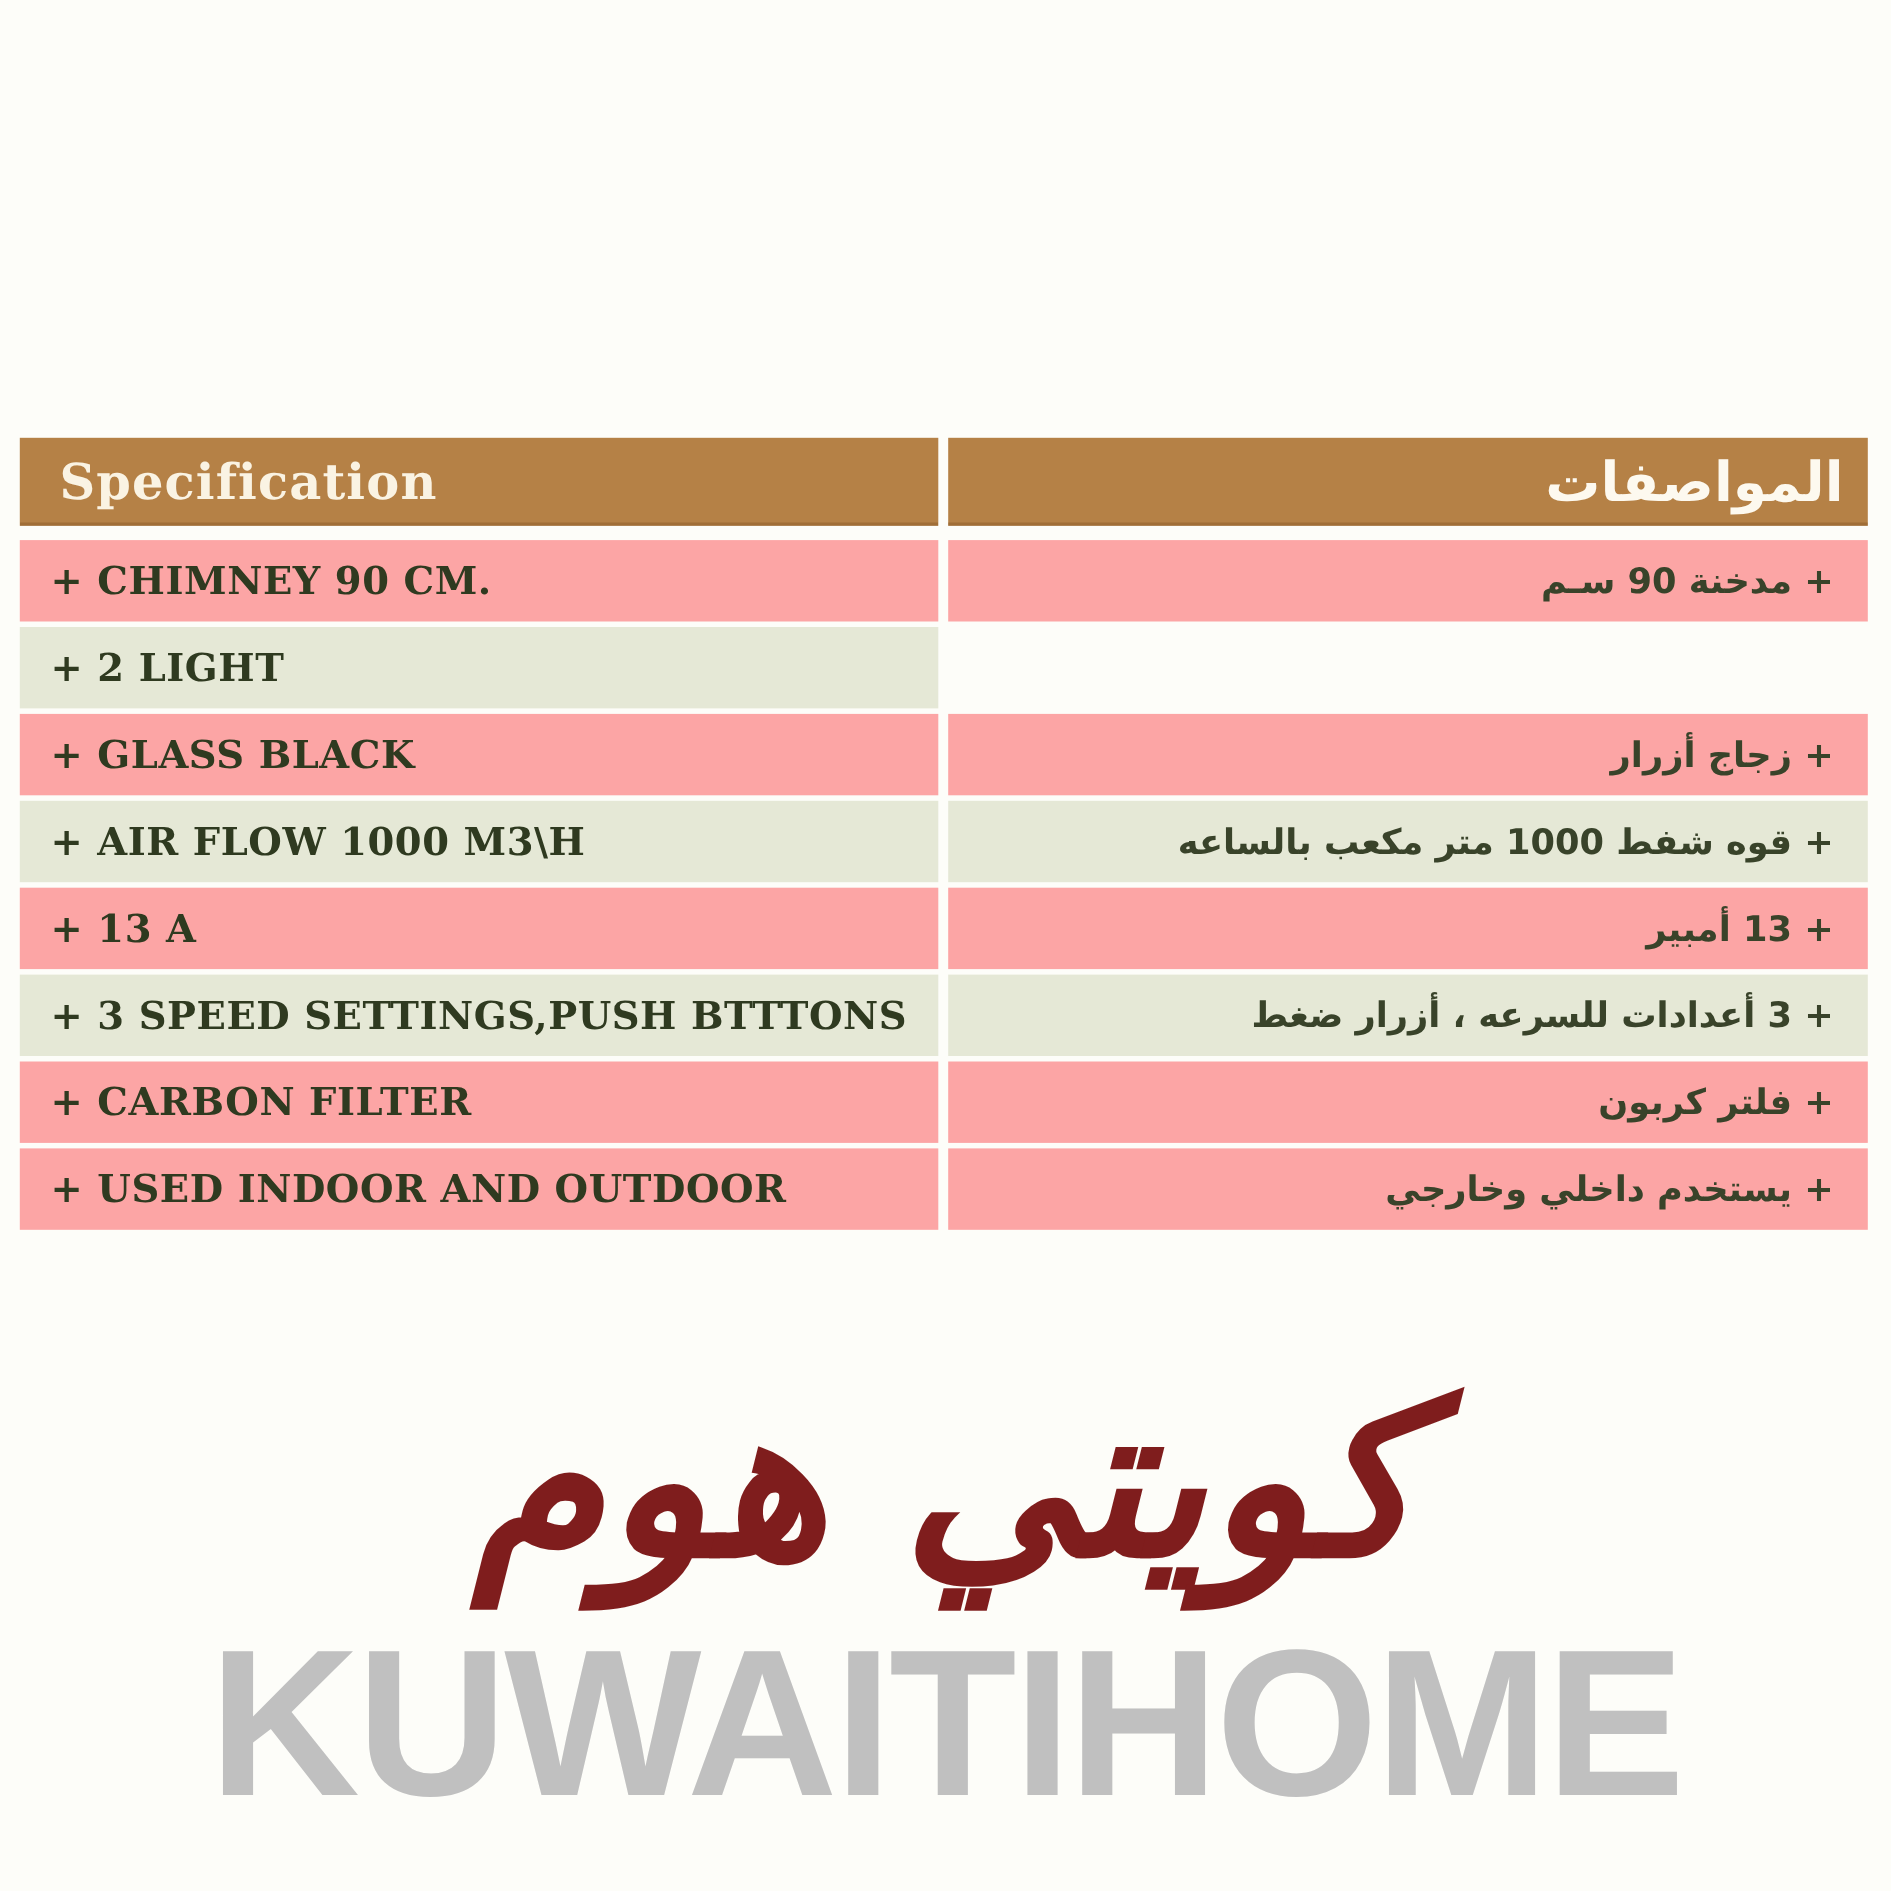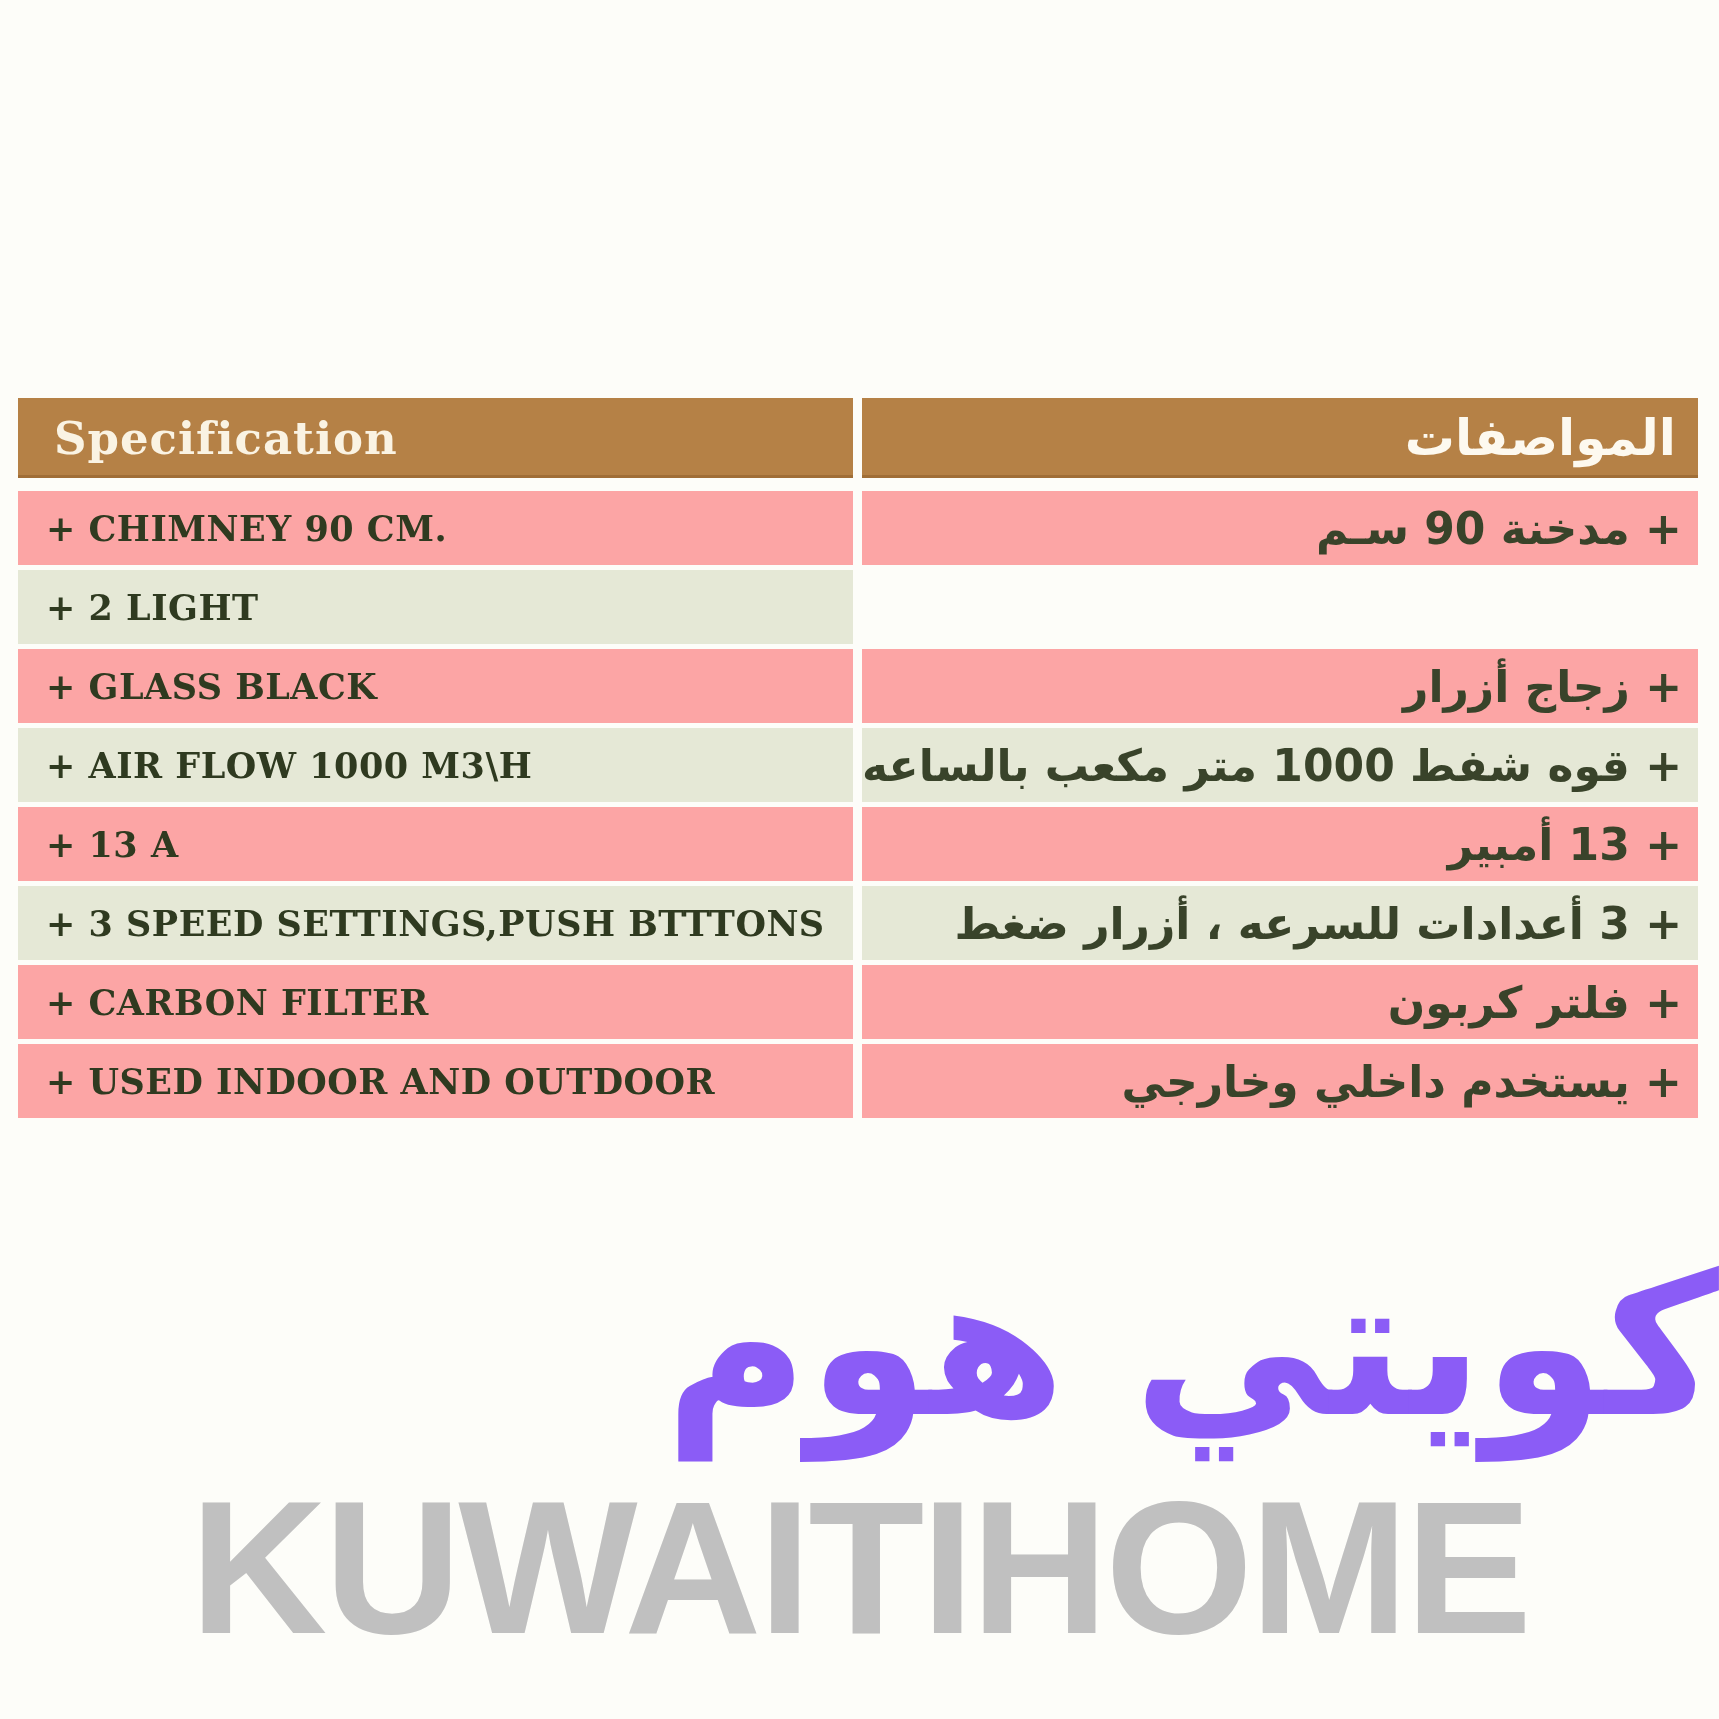--- a/index.html
+++ b/index.html
@@ -51,24 +51,24 @@
     padding-left: 28px;
     font-family: "DejaVu Serif", serif;
     font-weight: 700;
     font-size: 35px;
     letter-spacing: 0.5px;
     color: #2f3a20;
   }
   .cell.ar {
     flex: 1;
     direction: rtl;
-    padding-right: 16px;
+    padding-right: 31px;
     font-family: "DejaVu Sans", sans-serif;
     font-weight: 700;
-    font-size: 44px;
+    font-size: 32px;
     color: #39432a;
   }
   .trow.header .cell {
     background: #b58146;
     box-shadow: inset 0 -3px 0 rgba(120,75,30,0.35);
   }
   .trow.header .cell.en {
     font-size: 45px;
     color: #faf3e3;
     padding-left: 36px;
@@ -81,26 +81,28 @@
   }
   .trow.data.dark .cell { background: #fca5a5; }
   .trow.data.light .cell { background: #e5e8d6; text-align: center; }
 
   
   .watermark-ar {
     position: absolute;
     left: 0;
     width: 1719px;
     top: 1230px;
+    text-align: center;
     direction: rtl;
     font-family: "DejaVu Sans", sans-serif;
     font-weight: 700;
     font-size: 195px;
     line-height: 1.2;
-    color: #8b5cf6;
+    color: #7f1d1d;
+    font-style: italic;
   }
   .watermark-en {
     position: absolute;
     left: 0;
     width: 1719px;
     top: 1472px;
     text-align: center;
     font-family: "Liberation Sans", sans-serif;
     font-weight: 700;
     font-size: 190px;

